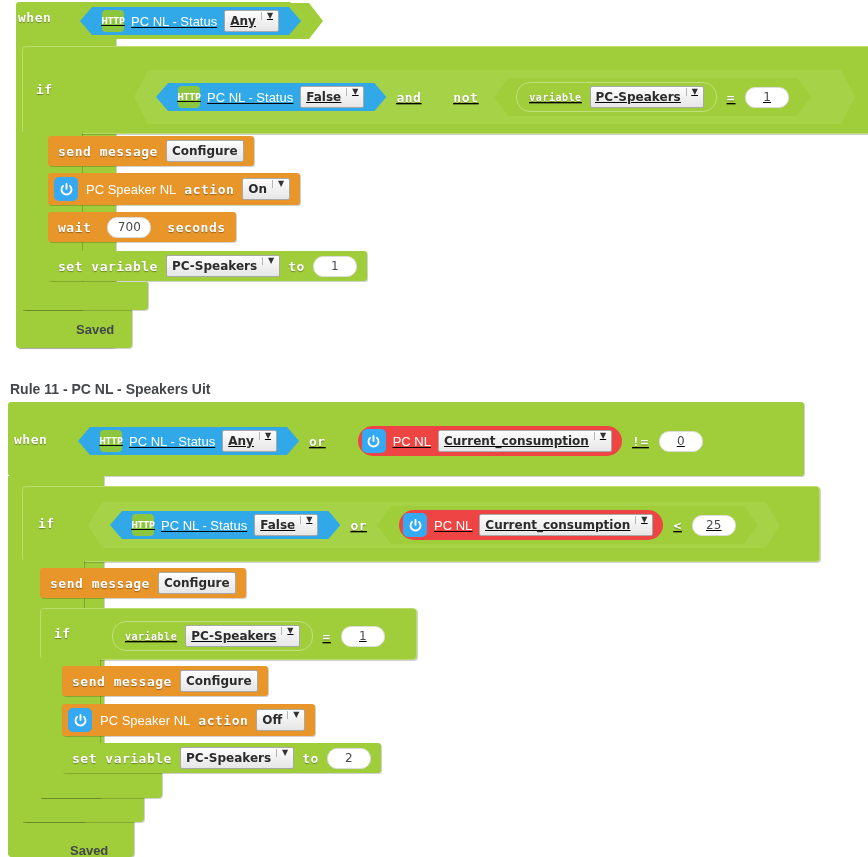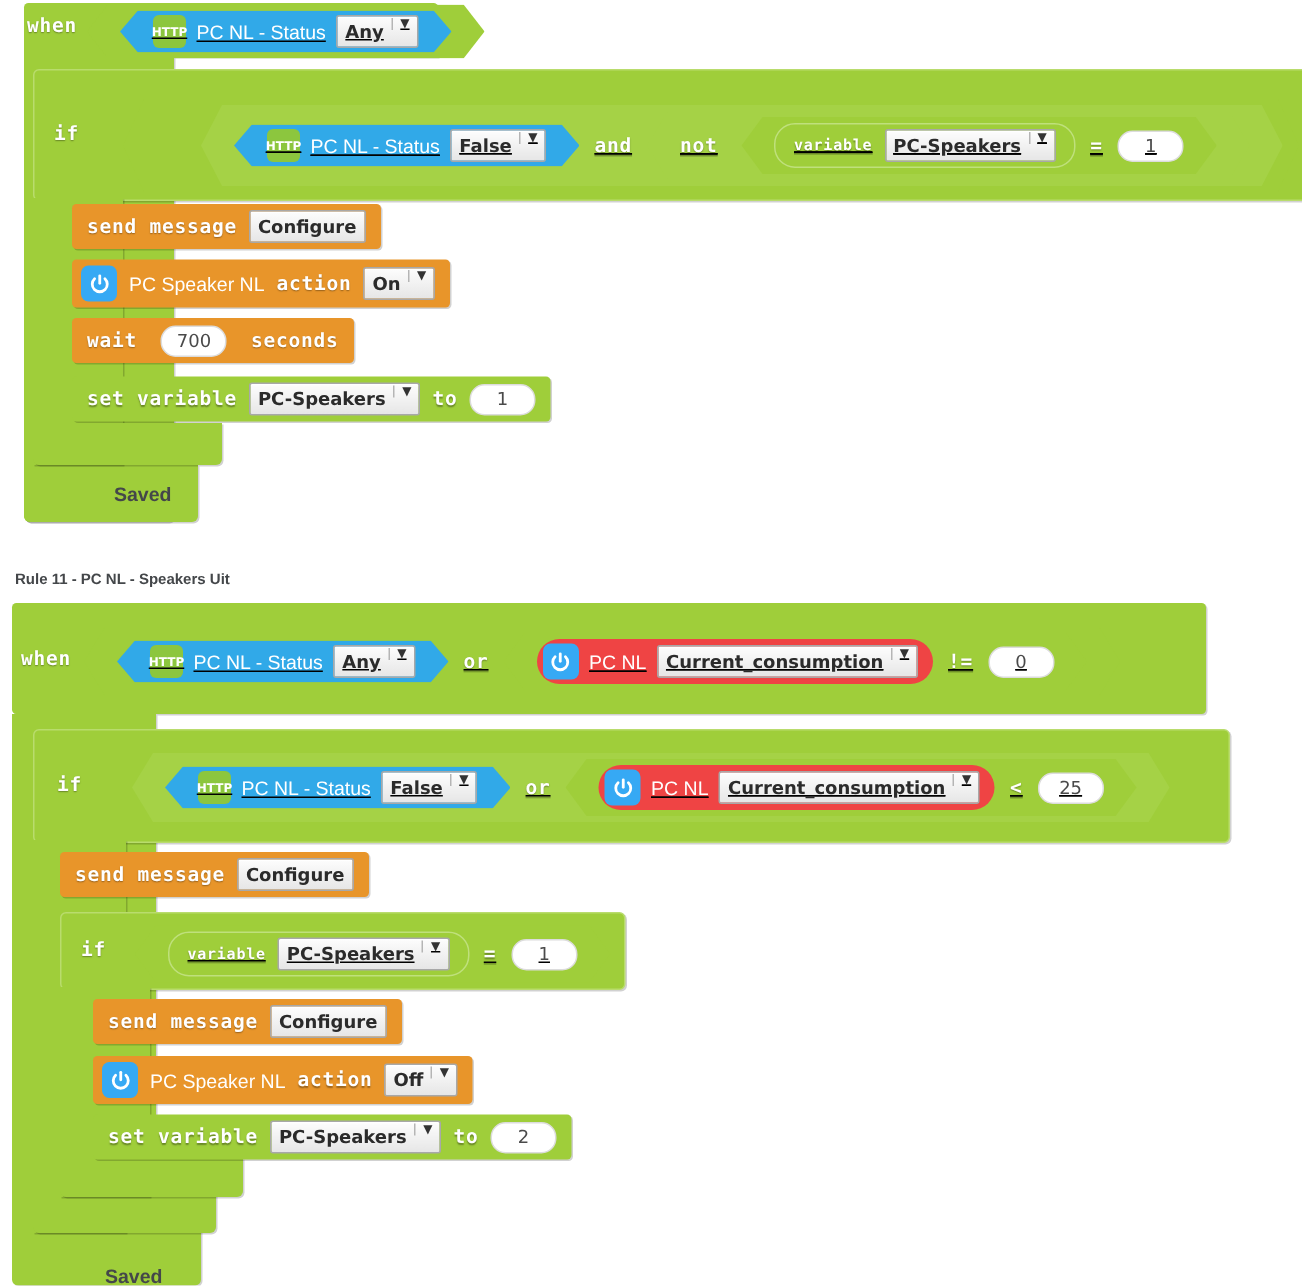--- a/index.html
+++ b/index.html
@@ -94,21 +94,21 @@
     display:inline-flex;align-items:center;gap:8px;
     border:1px solid #bfe07c;border-radius:14px;padding:3px 12px;
   }
 
   
   .saved{
     font-family:"Liberation Sans",sans-serif;font-weight:bold;font-size:13px;
     color:#44474a;
   }
   .rule-title{
-    font-family:"Liberation Sans",sans-serif;font-weight:bold;font-size:10px;
+    font-family:"Liberation Sans",sans-serif;font-weight:bold;font-size:14px;
     color:#44474a;
   }
 
   
   .row{display:flex;align-items:center;}
   .abs{position:absolute;}
 </style>
 </head>
 <body>
 

